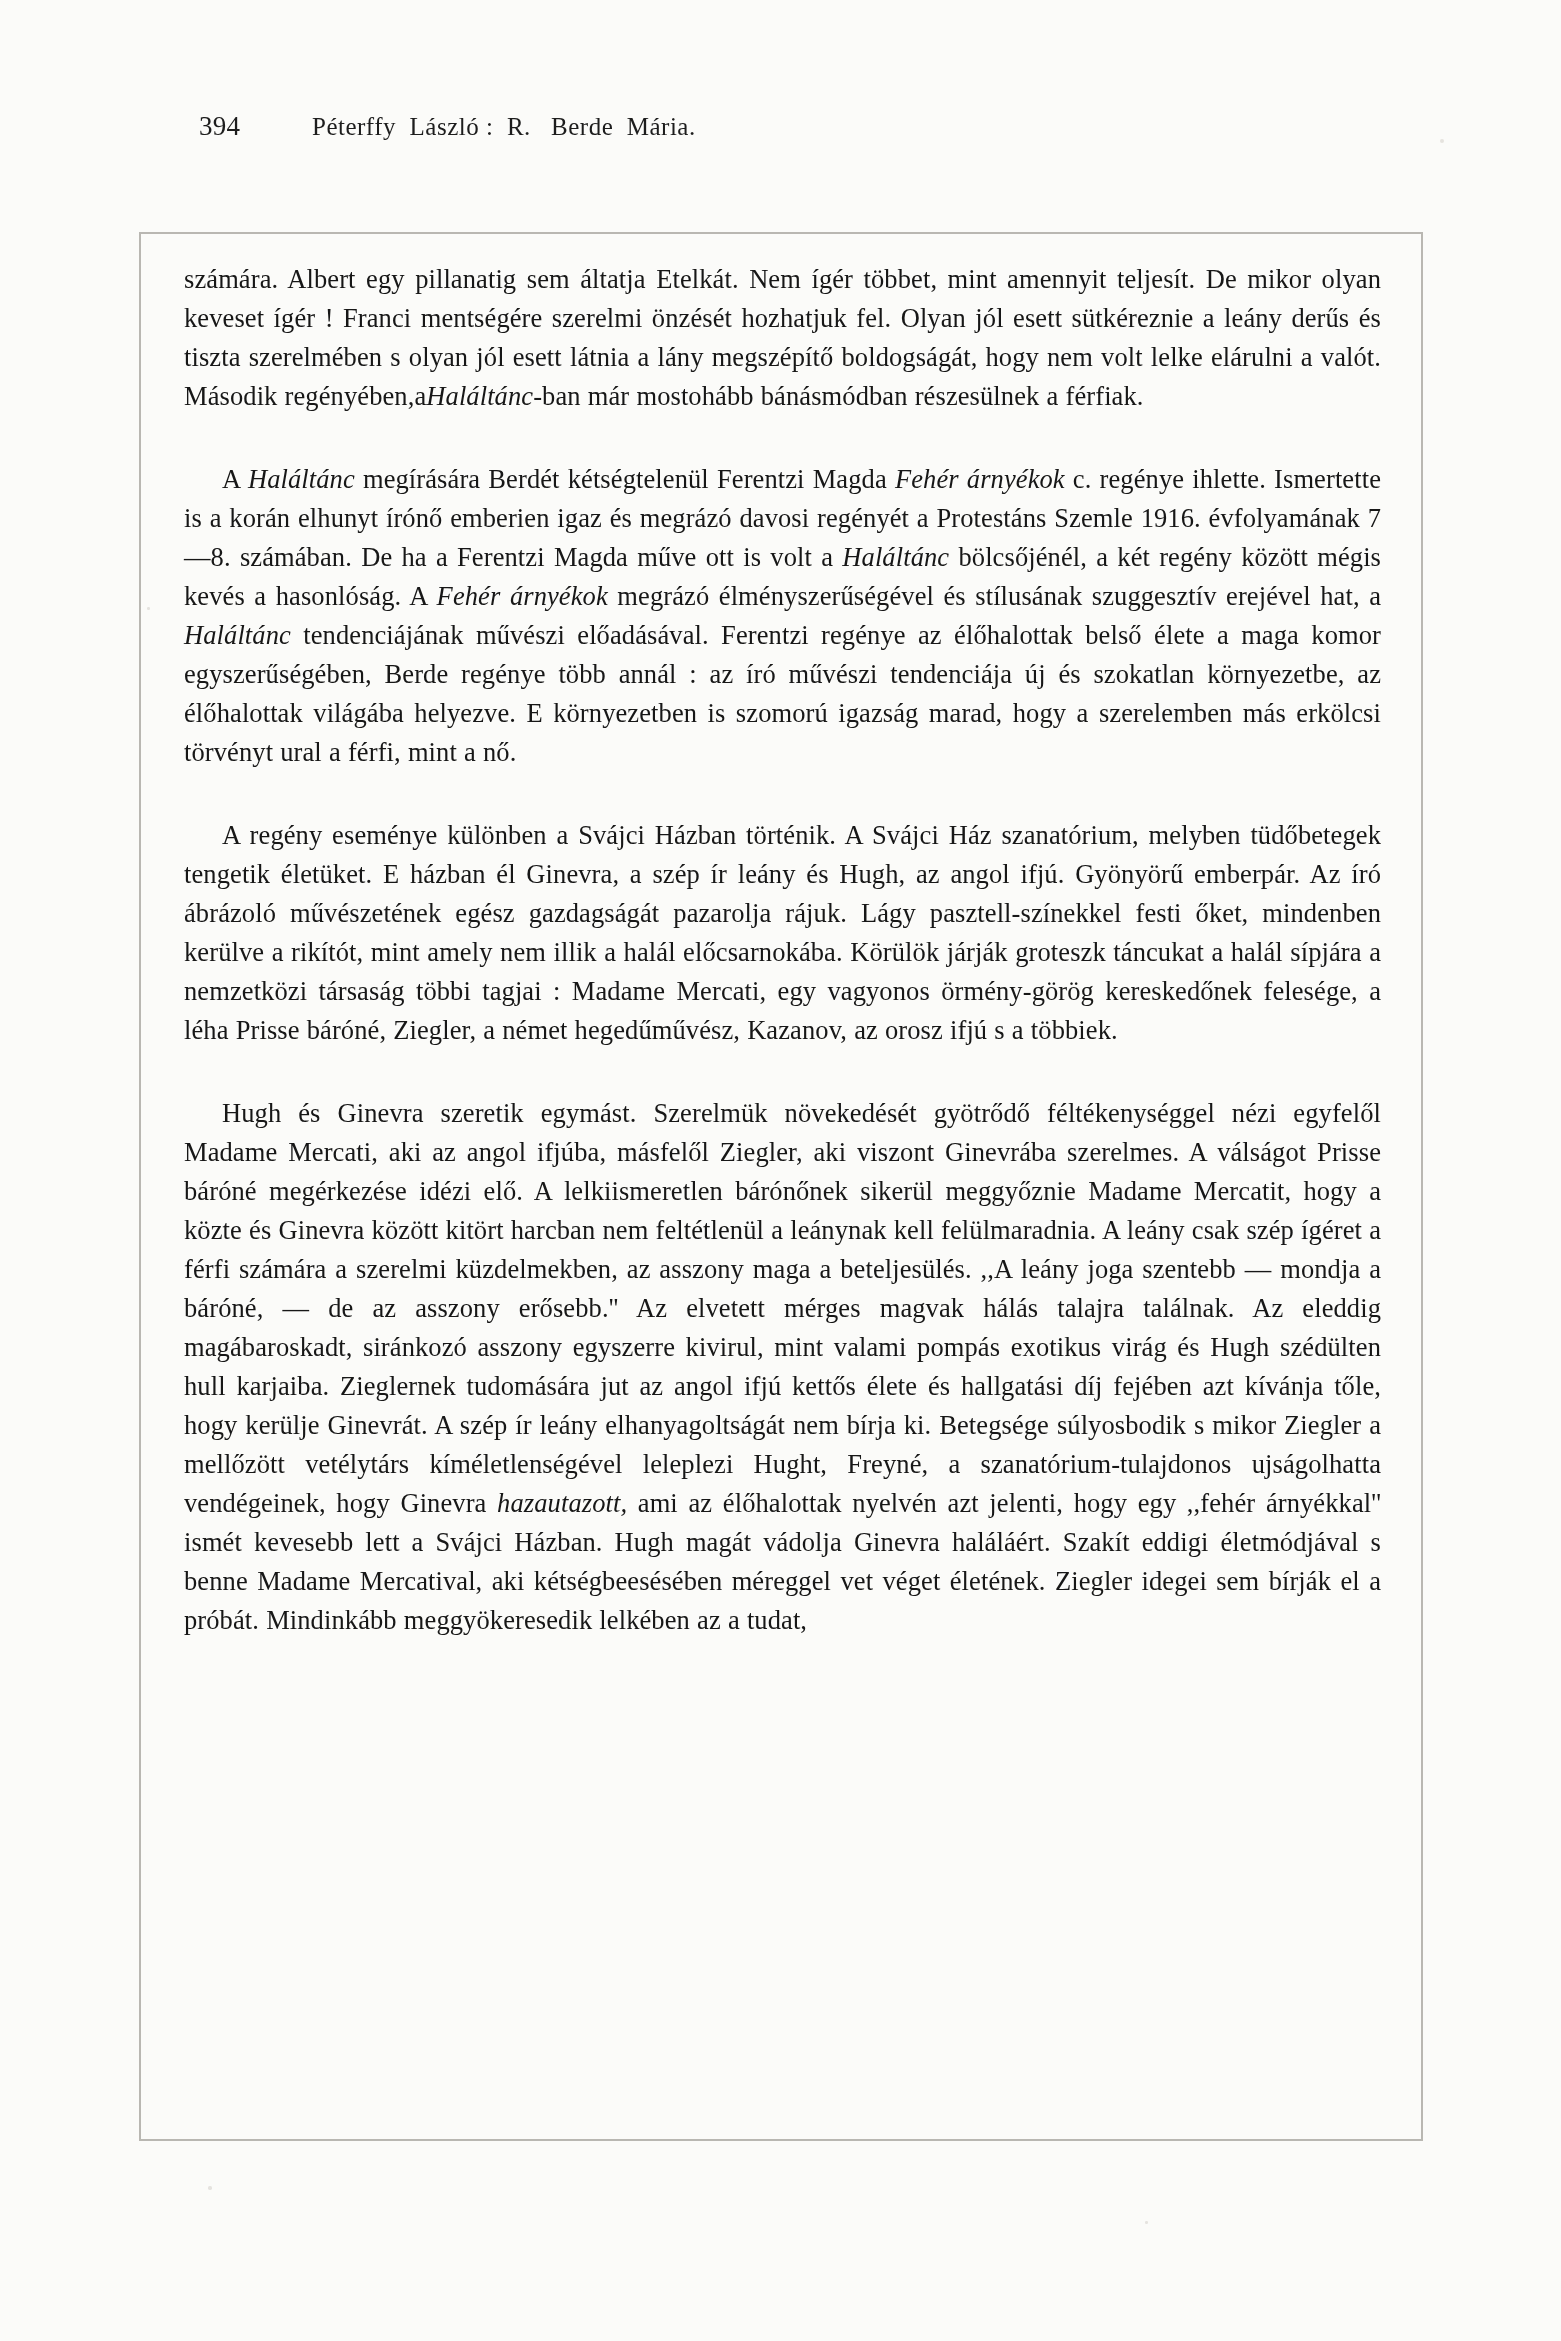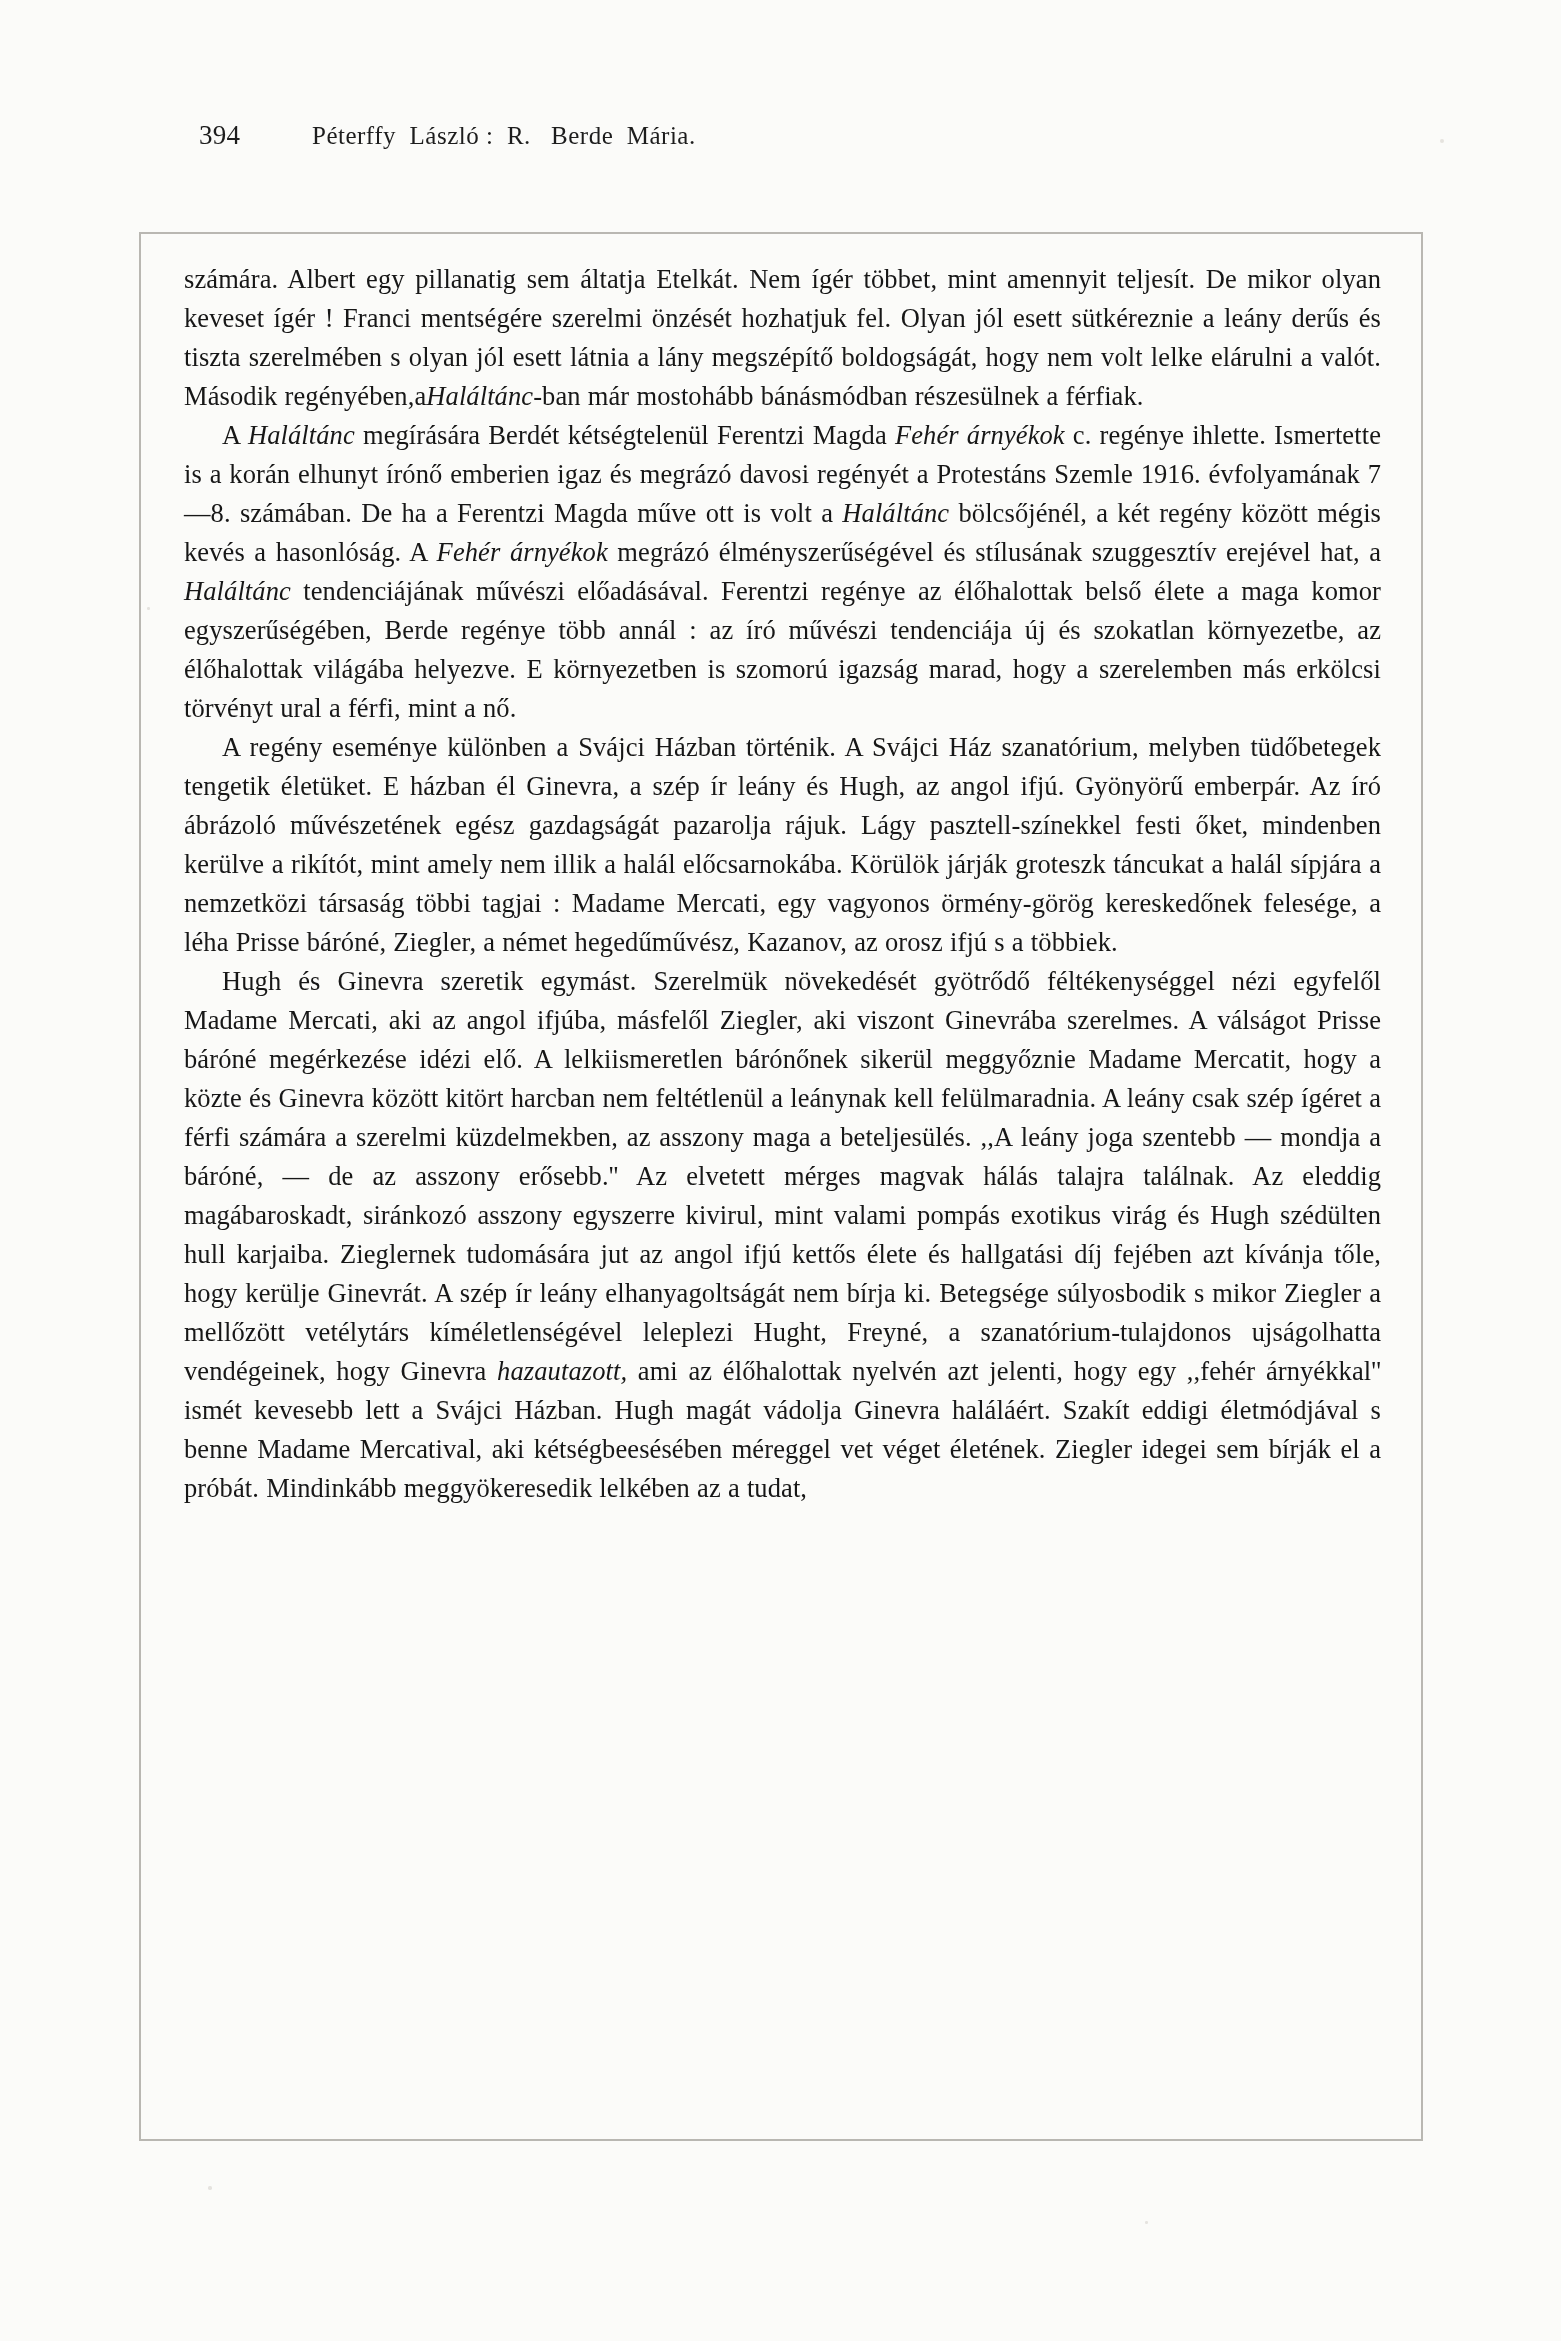--- a/index.html
+++ b/index.html
@@ -16,21 +16,21 @@
     overflow: hidden;
   }
   .page {
     position: absolute;
     inset: 0;
     background: #fbfbf9;
   }
   .page-inner {
     position: absolute;
     left: 130px;
-    top: 120px;
+    top: 111px;
     width: 1301px;
   }
   .header {
     display: flex;
     align-items: baseline;
     font-size: 26px;
     letter-spacing: 0.2px;
     margin-bottom: 52px;
     padding-left: 69px;
   }
@@ -86,20 +86,21 @@
     letter-spacing: 0.1px;
     word-spacing: 0.4px;
   }
   .body-text p {
     margin: 0;
     text-indent: 0;
     font-family: Liberation Serif, serif;
   }
   .body-text p.indent {
     text-indent: 38px;
+    margin-top: 44px;
   }
   i {
     font-style: italic;
   }
   .noise {
     position: absolute;
     pointer-events: none;
   }
   .speck {
     position: absolute;

